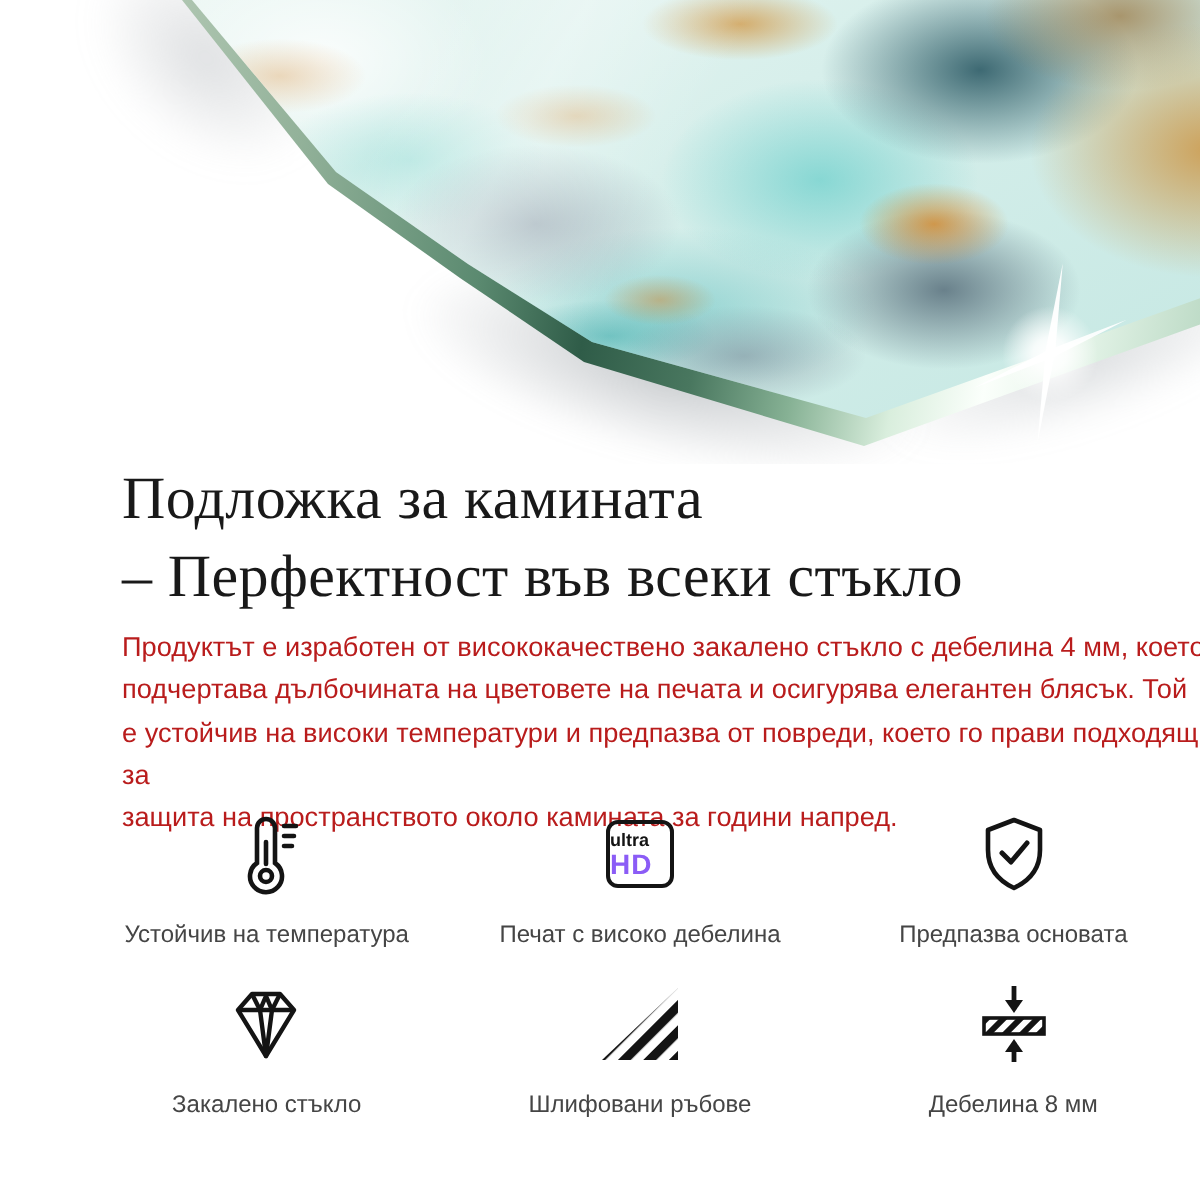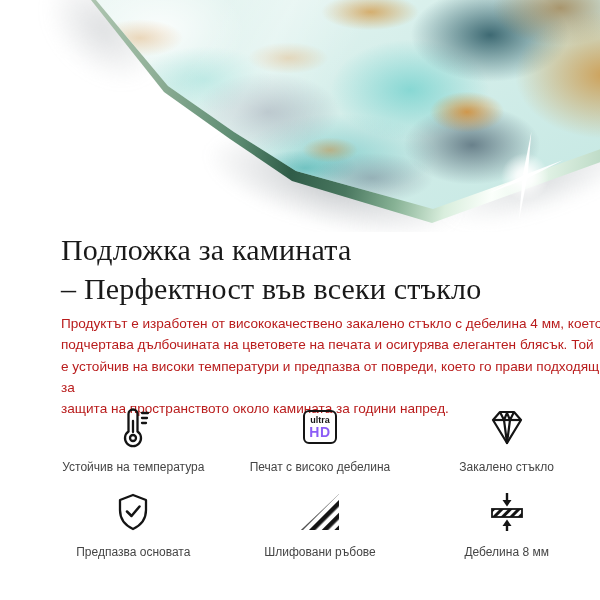--- a/index.html
+++ b/index.html
@@ -55,21 +55,21 @@
   .desc { position:absolute; left:41px; top:313px; width:545px;
           font-size:13.6px; line-height:21.3px; color:#b91c1c; white-space:pre-line; }
 
   
   .features { position:absolute; left:20px; top:403px; width:560px;
               display:grid; grid-template-columns:repeat(3,1fr); row-gap:13px; }
   .feature { display:flex; flex-direction:column; align-items:center; }
   .ficon { height:48px; display:flex; align-items:center; justify-content:center; }
   .flabel { margin-top:8px; font-size:12px; color:#454545; line-height:16px; text-align:right; }
   .uhd-box { width:34px; height:34px; border:2.5px solid #141414; border-radius:6px;
-             display:flex; flex-direction:column; align-items:center; justify-content:center; }
+             display:flex; flex-direction:column; justify-content:center; }
   .uhd-top { font-size:9px; font-weight:700; line-height:10px; color:#141414; }
   .uhd-bottom { font-size:14px; font-weight:700; line-height:14px; color:#8b5cf6; letter-spacing:0.5px; }
   svg.icon { display:block; }
 </style>
 </head>
 <body>
 
 <div class="page">
 
   <div class="hero">
@@ -125,38 +125,38 @@
         <div class="uhd-box">
           <span class="uhd-top">ultra</span>
           <span class="uhd-bottom">HD</span>
         </div>
       </div>
       <div class="flabel">Печат с високо дебелина</div>
     </div>
 
     <div class="feature">
       <div class="ficon">
+        <svg class="icon" width="44" height="44" viewBox="0 0 44 44" fill="none" stroke="#141414" stroke-width="2.3" stroke-linejoin="round">
+          <path d="M22 5 L35 10 V20 C35 29.5 29.5 35.5 22 39 C14.5 35.5 9 29.5 9 20 V10 Z"></path>
+          <path d="M16 21.5 L20.5 26 L28.5 16.5" stroke-width="2.5" stroke-linecap="round"></path>
+        </svg>
+      </div>
+      <div class="flabel">Предпазва основата</div>
+    </div>
+
+    <div class="feature">
+      <div class="ficon">
         <svg class="icon" width="44" height="44" viewBox="0 0 44 44" fill="none" stroke="#141414" stroke-width="2.2" stroke-linejoin="round">
           <path d="M8 15 L15 7 H29 L36 15 L22 38 Z"></path>
           <path d="M8 15 H36"></path>
           <path d="M15 7 L19 15 L22 8 L25 15 L29 7"></path>
           <path d="M19 15 L22 38 L25 15"></path>
         </svg>
       </div>
       <div class="flabel">Закалено стъкло</div>
-    </div>
-
-    <div class="feature">
-      <div class="ficon">
-        <svg class="icon" width="44" height="44" viewBox="0 0 44 44" fill="none" stroke="#141414" stroke-width="2.3" stroke-linejoin="round">
-          <path d="M22 5 L35 10 V20 C35 29.5 29.5 35.5 22 39 C14.5 35.5 9 29.5 9 20 V10 Z"></path>
-          <path d="M16 21.5 L20.5 26 L28.5 16.5" stroke-width="2.5" stroke-linecap="round"></path>
-        </svg>
-      </div>
-      <div class="flabel">Предпазва основата</div>
     </div>
 
     <div class="feature">
       <div class="ficon">
         <svg class="icon" width="44" height="44" viewBox="0 0 44 44">
           <defs>
             <pattern id="hatch45" width="9" height="9" patternUnits="userSpaceOnUse" patternTransform="rotate(45)">
               <rect width="4.6" height="9" fill="#141414"></rect>
             </pattern>
           </defs>

